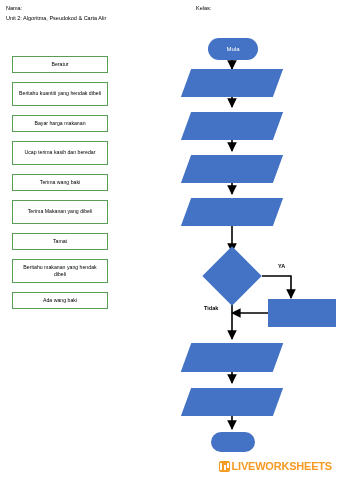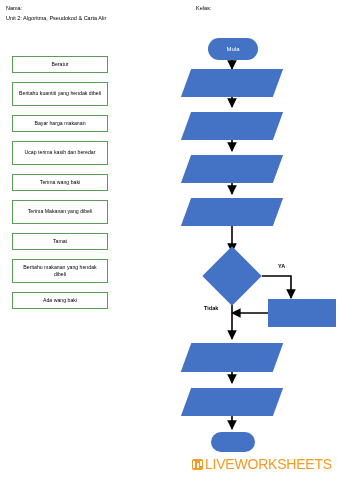--- a/index.html
+++ b/index.html
@@ -131,22 +131,22 @@
   }
   .logo-mark::after {
     content: "";
     position: absolute;
     left: 5px; top: 4px;
     width: 2px; height: 5px;
     background: #ffffff;
     box-shadow: 3px -2px 0 0 #ffffff;
   }
   .logo-text {
-    font-size: 14px;
-    font-weight: normal;
+    font-size: 11px;
+    font-weight: bold;
     color: #f59a23;
     letter-spacing: -0.2px;
   }
 </style>
 </head>
 <body>
 
 <div class="header">
   <div class="hdr-nama">Nama:</div>
   <div class="hdr-unit">Unit 2: Algoritma, Pseudokod &amp; Carta Alir</div>

